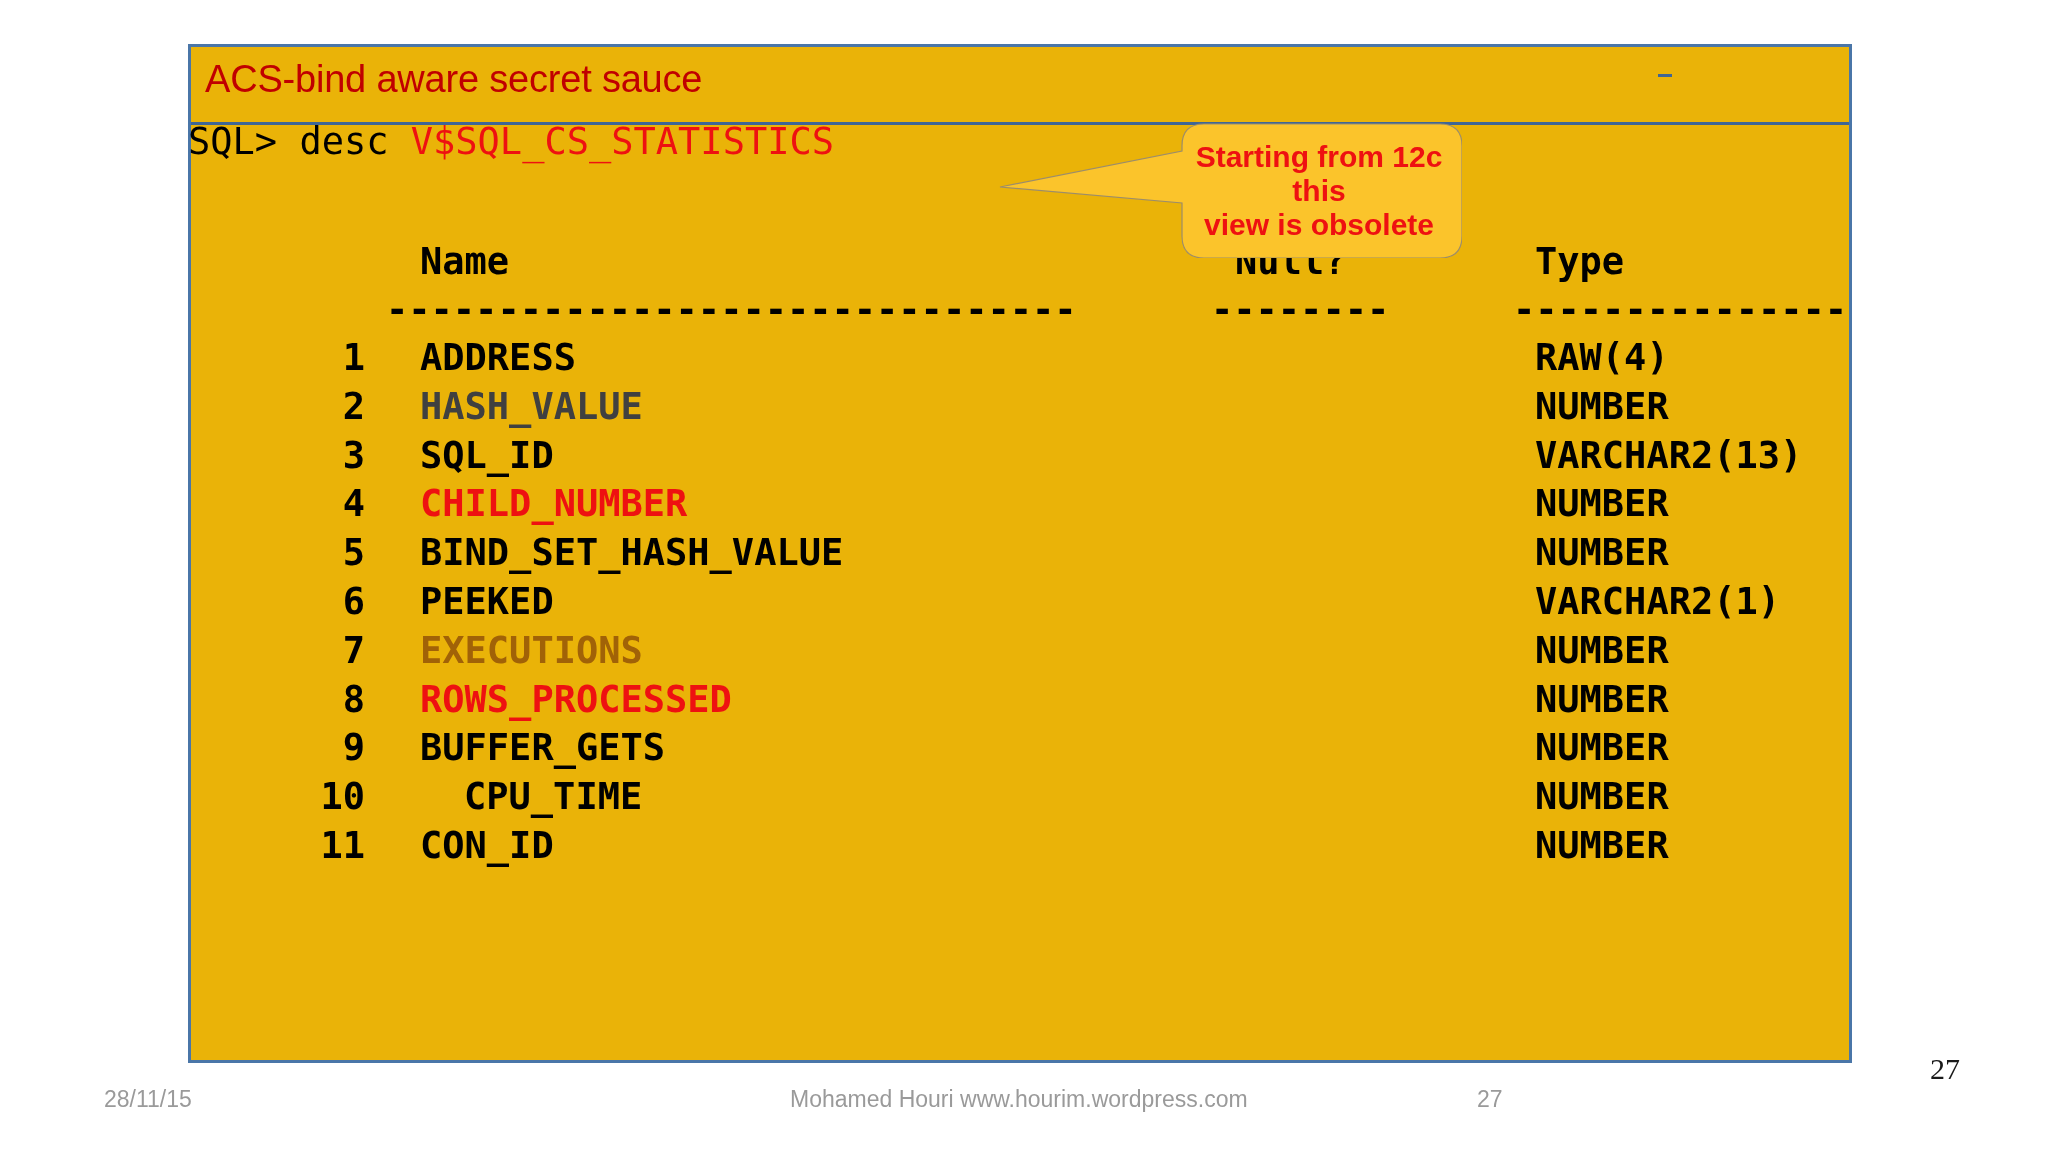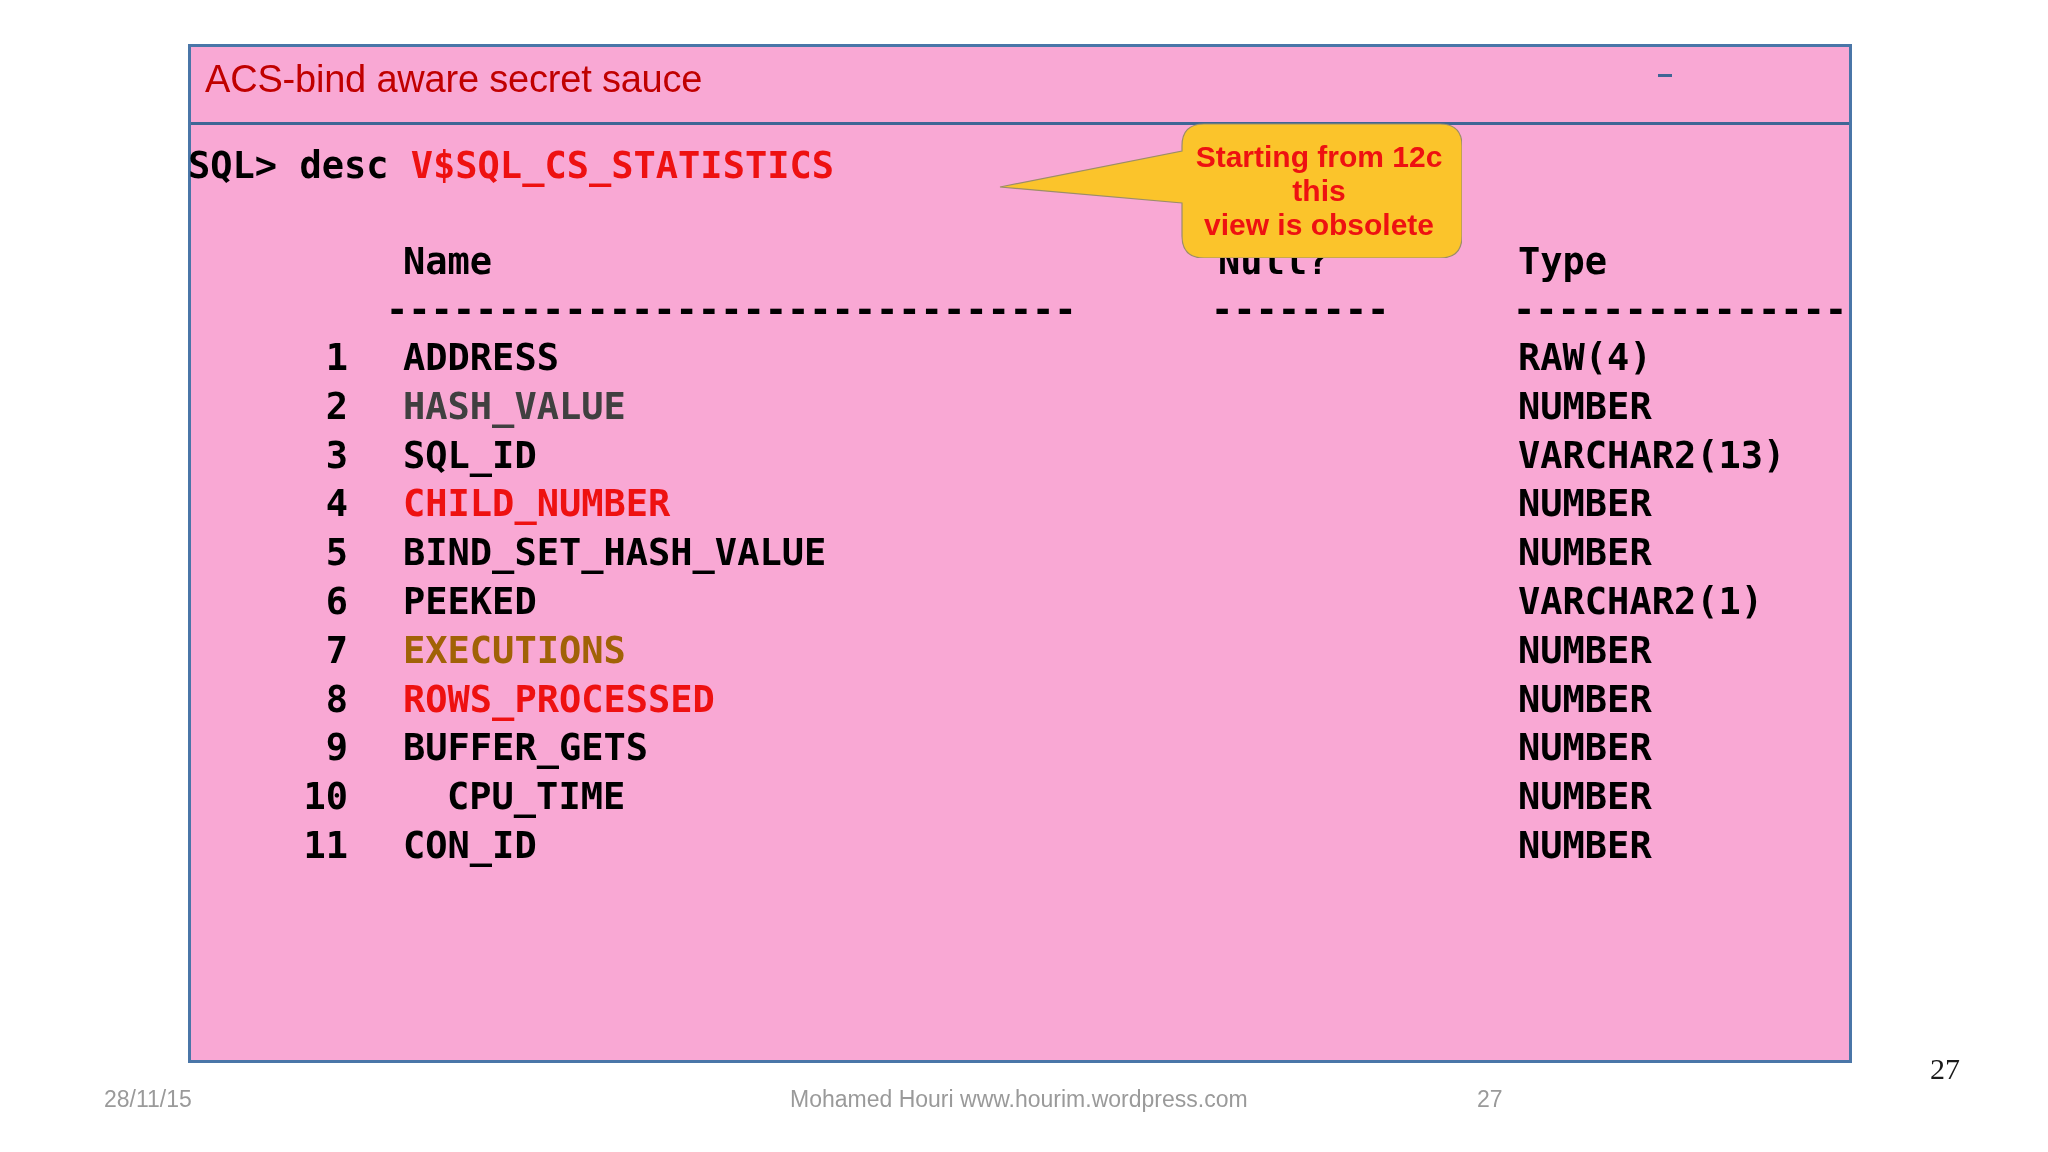--- a/index.html
+++ b/index.html
@@ -17,21 +17,21 @@
 
   
   #content-frame {
     position: absolute;
     left: 188px;
     top: 44px;
     width: 1664px;
     height: 1019px;
     border: 3px solid #4a76a8;
     box-sizing: border-box;
-    background: #f9a8d4;
+    background: #eab308;
   }
 
   #title-bar {
     position: absolute;
     left: 0;
     top: 0;
     width: 100%;
     height: 78px;
     border-bottom: 3px solid #3f6695;
     box-sizing: border-box;
@@ -63,43 +63,42 @@
     top: 120px;
     width: 1680px;
     height: 900px;
     font-family: "DejaVu Sans Mono", "Liberation Mono", monospace;
   }
 
   .code-line {
     position: absolute;
     white-space: pre;
     font-size: 37px;
-    font-weight: bold;
+    font-weight: normal;
     color: #000000;
     letter-spacing: 0px;
-    margin-top: 24px;
   }
 
   #sql-prompt-line {
     left: 0px;
     top: 0px;
   }
   .tok-black { color: #000000; }
   .tok-red   { color: #ee1111; }
 
   
   #desc-table {
     position: absolute;
     left: 0px;
     top: 120px;
     width: 1680px;
   }
   .desc-row {
     position: absolute;
-    left: 0;
+    left: 17px;
     width: 1680px;
     height: 49px;
   }
   .col-num {
     position: absolute;
     left: 50px;
     width: 110px;
     text-align: right;
     font-size: 37px;
     font-weight: bold;

